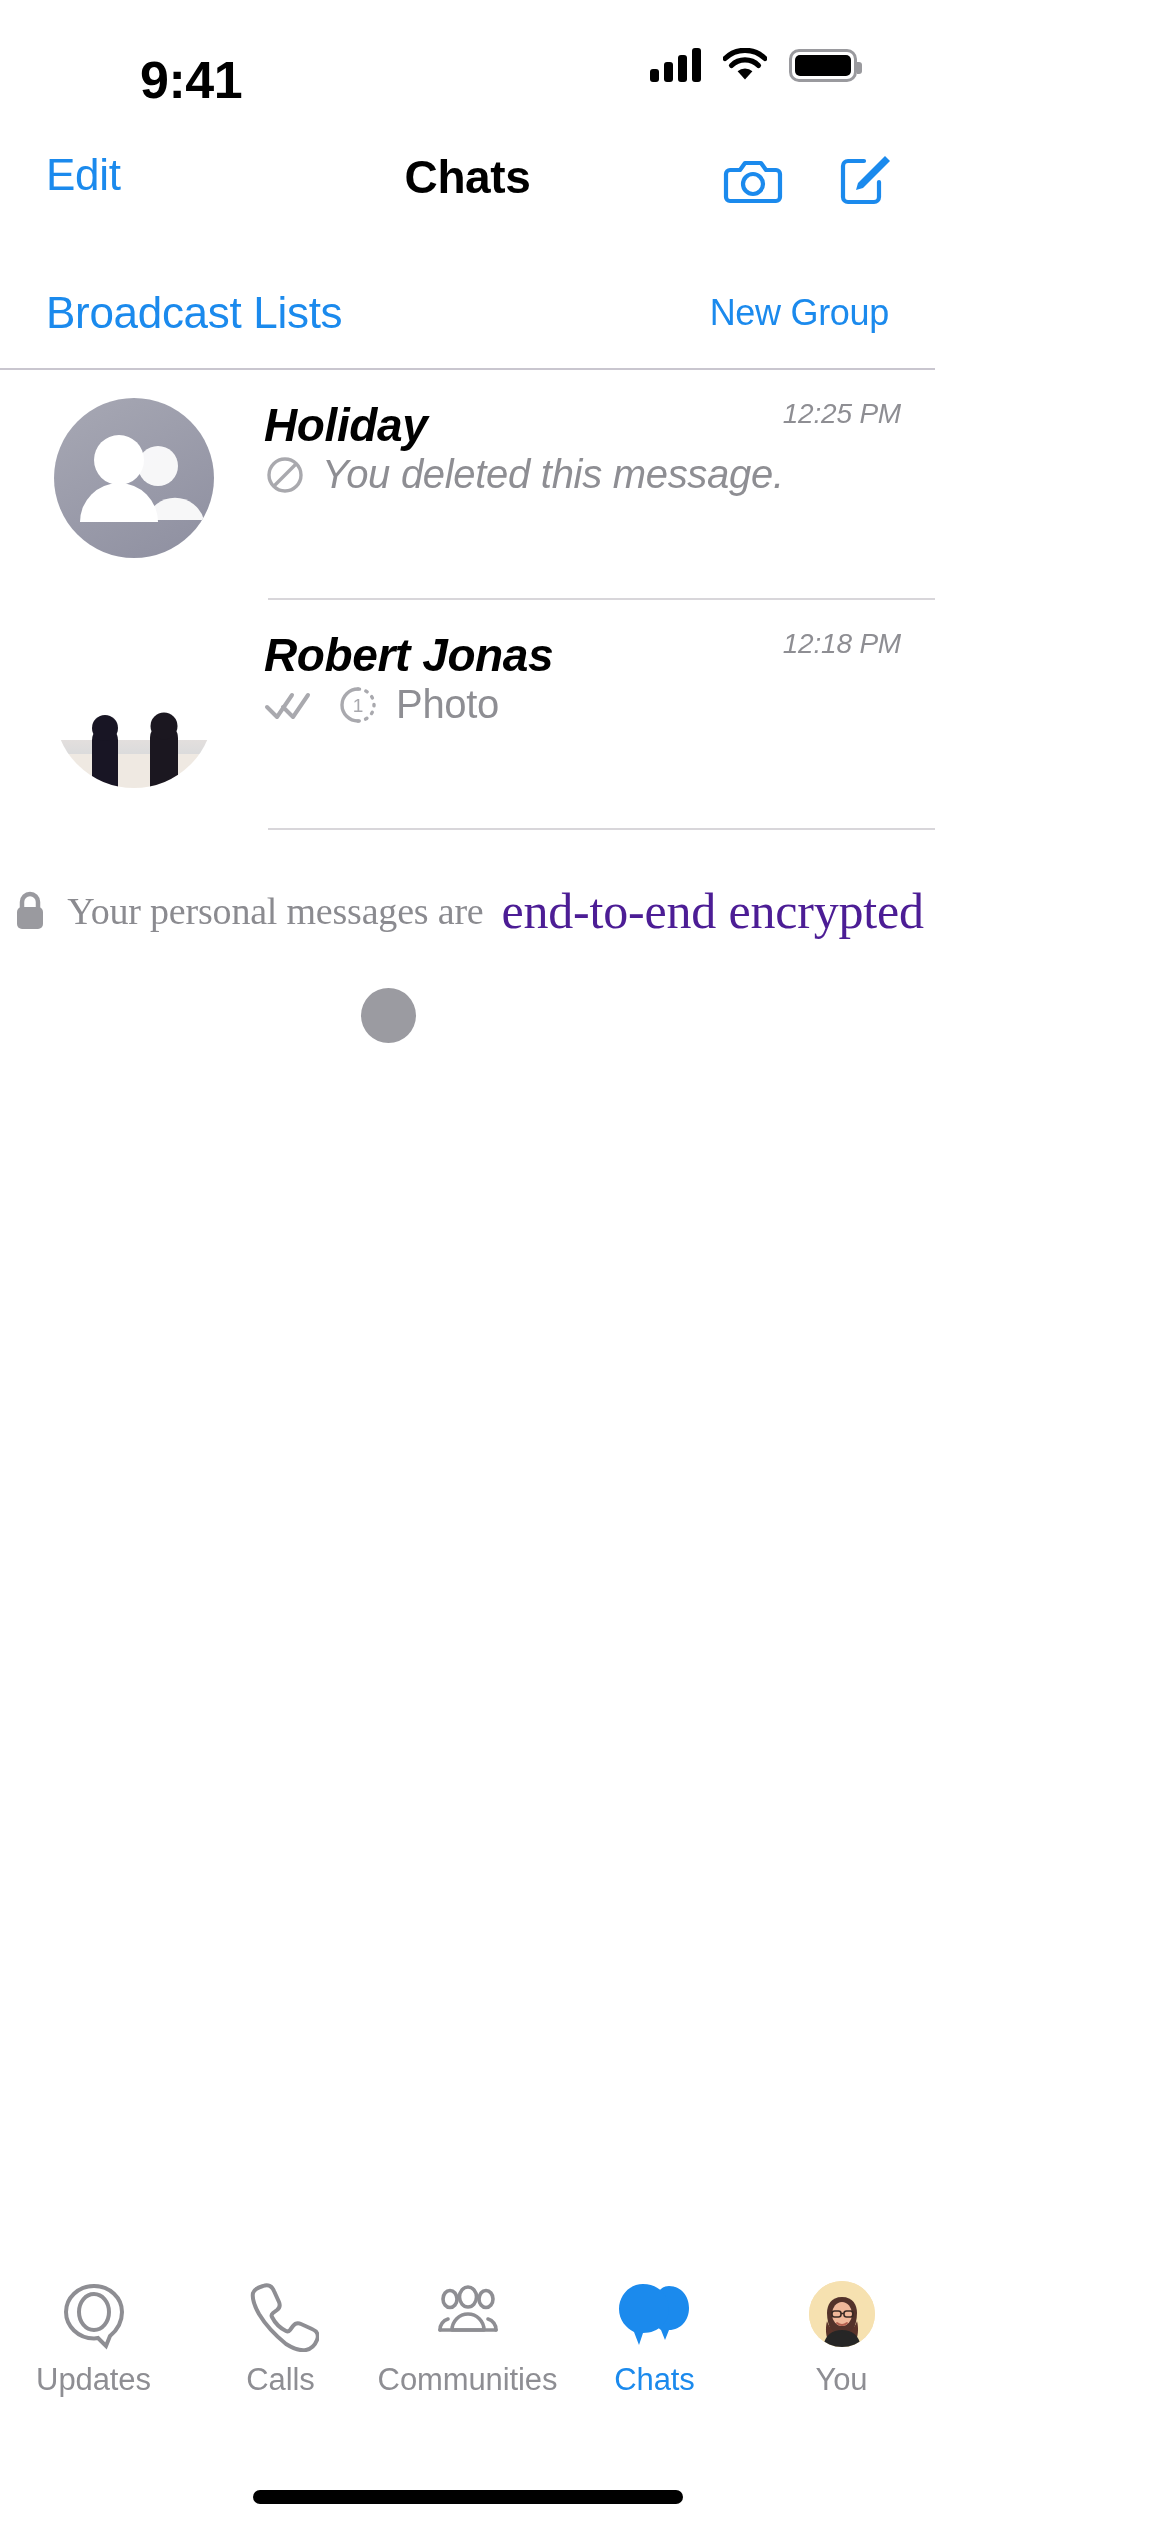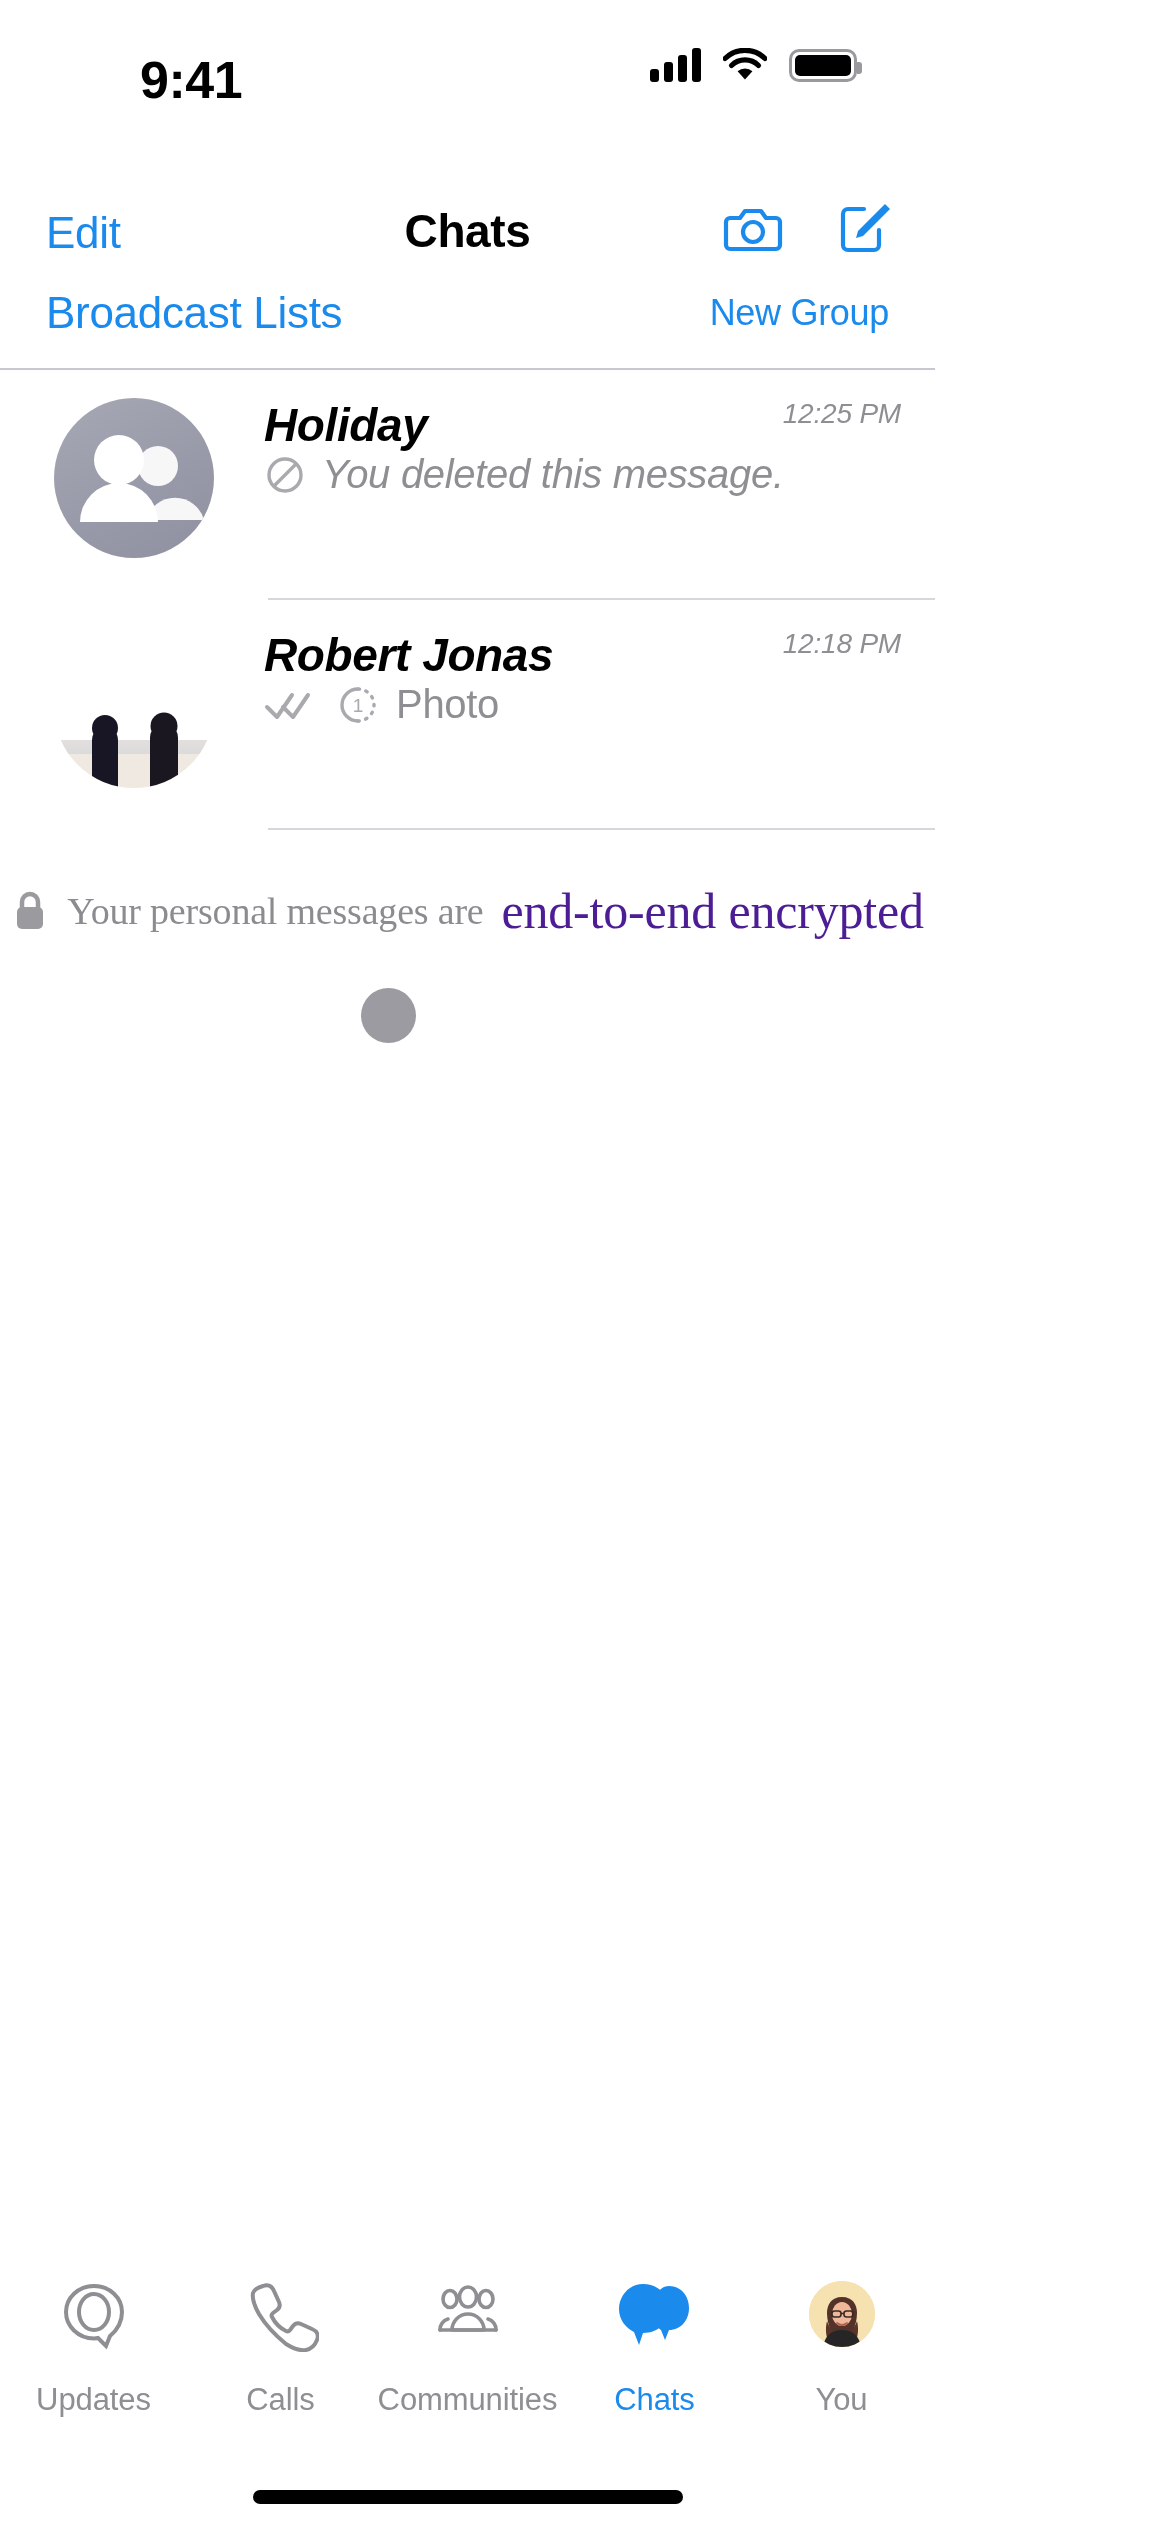--- a/index.html
+++ b/index.html
@@ -53,21 +53,21 @@
     content:""; position:absolute; right:-8px; top:10px;
     width:5px; height:12px; background:#9a9a9e;
     border-radius:0 3px 3px 0;
   }
   .battery span { display:block; height:100%; background:#000; border-radius:5px; }
 
   
   .nav-bar {
     flex:0 0 108px;
     position:relative;
-    display:flex; align-items:flex-end;
+    display:flex; align-items:flex-start;
   }
   .nav-edit {
     position:absolute; left:46px;
     font-size:44px; color:#1b8aed; letter-spacing:-0.3px;
   }
   .nav-title {
     width:100%; text-align:center;
     font-size:46px; font-weight:bold; color:#000;
     letter-spacing:-0.4px;
   }
@@ -182,21 +182,21 @@
     padding-top:14px;
     background:#ffffff;
   }
   .tab {
     flex:1;
     display:flex; flex-direction:column;
     align-items:center; gap:10px;
   }
   .tab-ico { width:76px; height:76px; display:block; }
   .tab-label {
-    font-size:31px; color:#8e8e93; letter-spacing:-0.1px;margin-top:20px;
+    font-size:31px; color:#8e8e93; letter-spacing:-0.1px;
   }
   .tab.active .tab-label { color:#1b8aed; }
   .tab-avatar {
     width:66px; height:66px; border-radius:50%;
     overflow:hidden; position:relative;
     background:#f7e2b4;
     margin-bottom:5px; margin-top:5px;
   }
 
   

